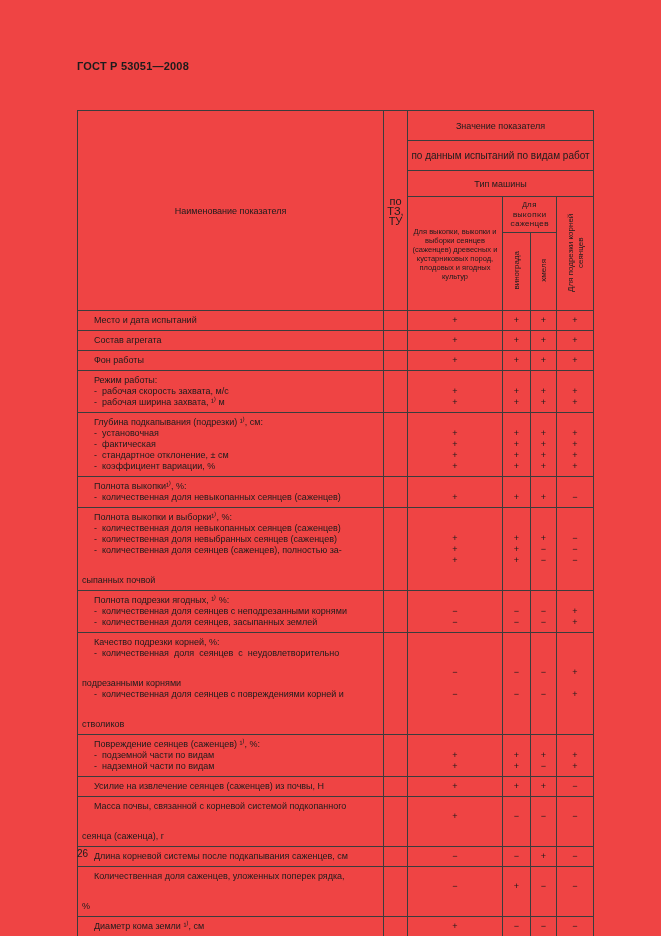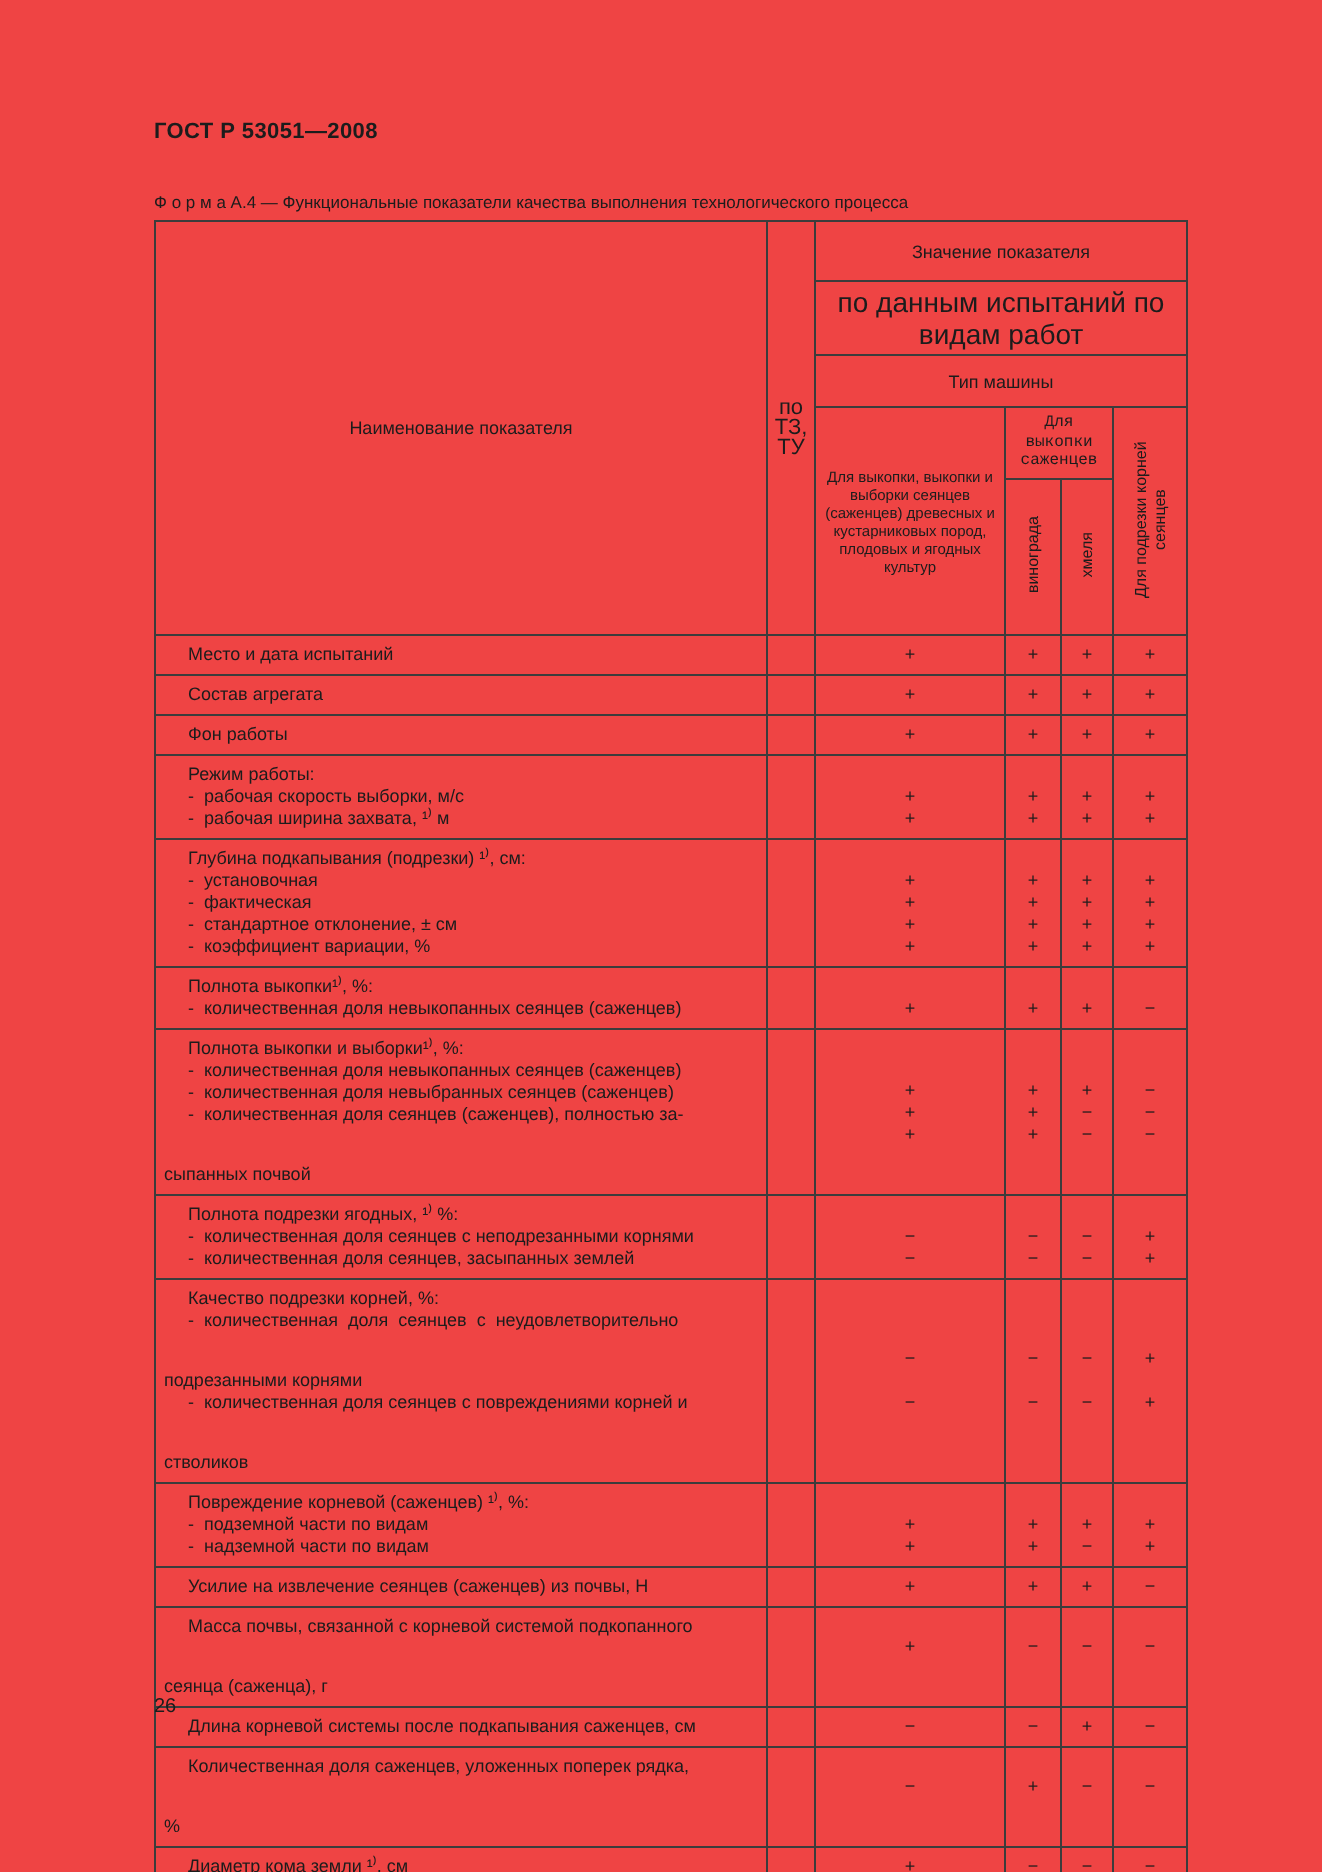--- a/index.html
+++ b/index.html
@@ -16,21 +16,21 @@
   table.tbl {
     position:absolute; left:77px; top:110px; width:516px;
     border-collapse:collapse; table-layout:fixed;
   }
   .tbl th, .tbl td {
     border:1px solid #3c3c3c; font-weight:normal; font-size:9px;
     padding:2px 3px; vertical-align:middle;
   }
   .tbl thead th { text-align:center;margin-top:16px; }
   th.h-top { height:30px; }
-  th.h-tests { height:30px; font-size:14px; }
+  th.h-tests { height:30px; font-size:10px; }
   th.h-type { height:26px; }
   th.m1 { font-size:7.5px; line-height:9px; padding:2px 2px; }
   th.m23g { height:36px; font-size:8px; line-height:9.5px; padding:2px 1px;font-family:Liberation Mono, monospace; }
   tr.r-vert th { height:78px; }
   th.tz-h { font-size:11px; line-height:10px; padding:2px 1px; }
   .vtext {
     writing-mode: vertical-rl; transform: rotate(180deg);
     display:inline-block; font-size:8px; line-height:9.5px;
     max-height:70px; white-space:normal;
   }
@@ -42,21 +42,20 @@
   td.name .ln.ind { padding-left:14px; }
   td.name .ln.cont { padding-left:2px;margin-top:19px; }
   td.val .ln { padding-left:0; }
 </style>
 </head>
 <body>
 
 <div class="page">
 
   <div class="doc-code">ГОСТ Р 53051—2008</div>
-  <div class="caption">Ф о р м а   А.4 — Функциональные показатели качества выполнения технологического процесса</div>
 
   <table class="tbl">
     <colgroup>
       <col style="width:306px">
       <col style="width:24px">
       <col style="width:95px">
       <col style="width:28px">
       <col style="width:26px">
       <col style="width:37px">
     </colgroup>
@@ -133,21 +132,21 @@
           <td class="val">
             <div class="ln">+</div>
           </td>
           <td class="val">
             <div class="ln">+</div>
           </td>
         </tr>
         <tr>
           <td class="name">
             <div class="ln ind">Режим работы:</div>
-            <div class="ln ind">-  рабочая скорость выборки, м/с</div>
+            <div class="ln ind">-  рабочая скорость захвата, м/с</div>
             <div class="ln ind">-  рабочая ширина захвата, ¹⁾ м</div>
           </td>
           <td class="val"></td>
           <td class="val">
             <div class="ln">&nbsp;</div>
             <div class="ln">+</div>
             <div class="ln">+</div>
           </td>
           <td class="val">
             <div class="ln">&nbsp;</div>
@@ -325,21 +324,21 @@
           <td class="val">
             <div class="ln">&nbsp;</div>
             <div class="ln">+</div>
             <div class="ln">&nbsp;</div>
             <div class="ln">+</div>
             <div class="ln">&nbsp;</div>
           </td>
         </tr>
         <tr>
           <td class="name">
-            <div class="ln ind">Повреждение корневой (саженцев) ¹⁾, %:</div>
+            <div class="ln ind">Повреждение сеянцев (саженцев) ¹⁾, %:</div>
             <div class="ln ind">-  подземной части по видам</div>
             <div class="ln ind">-  надземной части по видам</div>
           </td>
           <td class="val"></td>
           <td class="val">
             <div class="ln">&nbsp;</div>
             <div class="ln">+</div>
             <div class="ln">+</div>
           </td>
           <td class="val">

